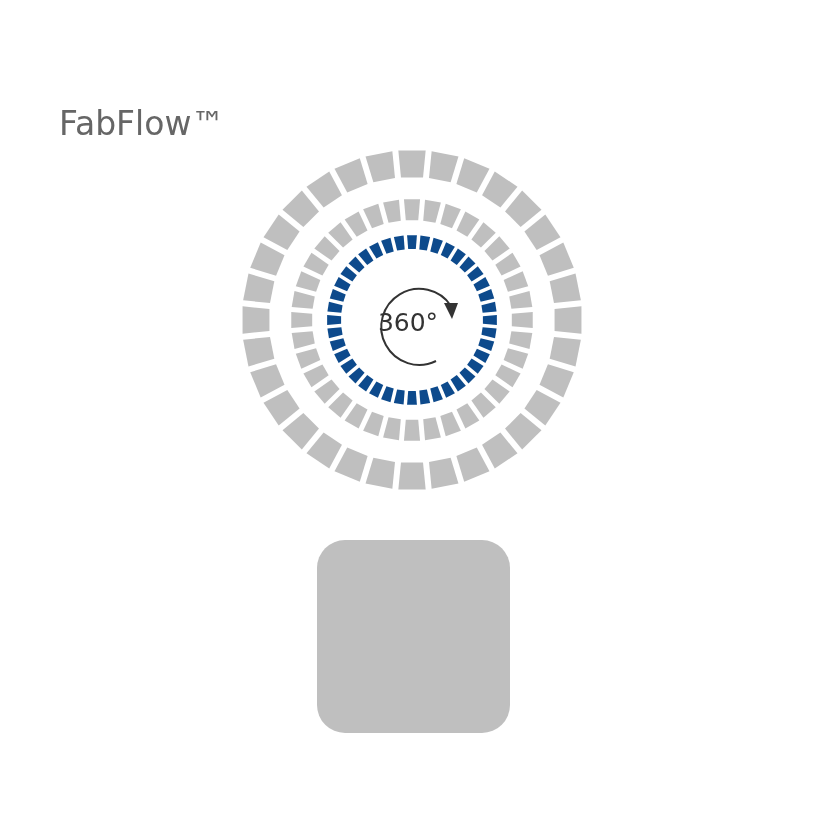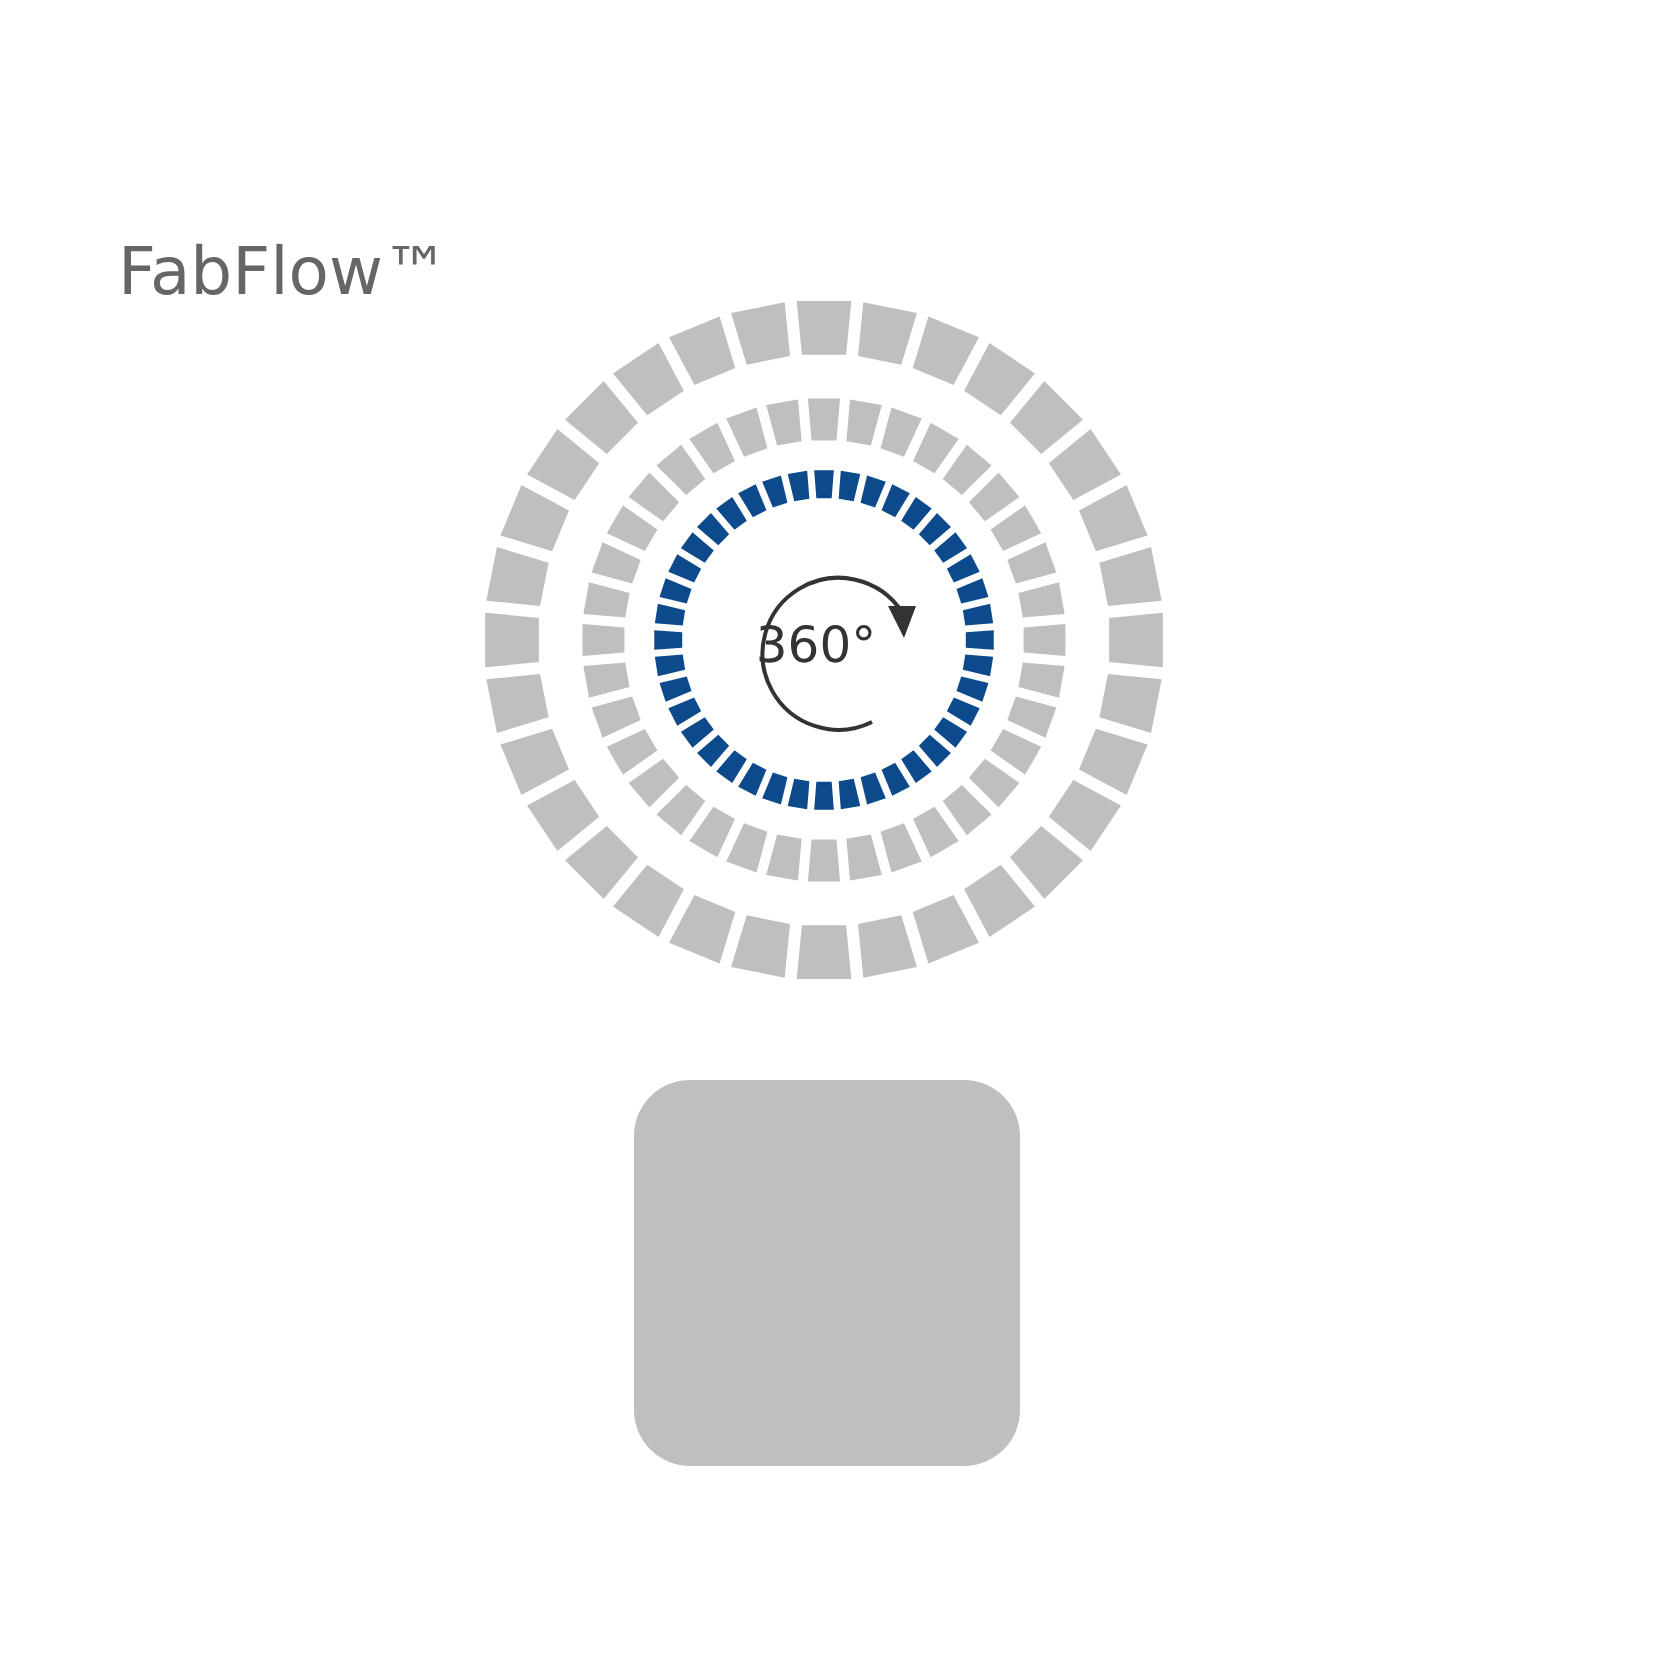--- a/index.html
+++ b/index.html
@@ -44,21 +44,21 @@
       top: 540px;
       width: 193px;
       height: 193px;
       border-radius: 28px;
       background: #bfbfbf;
     }
   </style>
 </head>
 <body>
 
-<div class="brand-title" style="color: rgb(102, 102, 102); margin-top: 12px;">FabFlow™</div>
+<div class="brand-title" style="color: rgb(102, 102, 102);">FabFlow™</div>
 
 <svg class="rings" viewBox="0 0 840 840" xmlns="http://www.w3.org/2000/svg">
   <g id="ring-group">
       <g>
         <polygon points="400.97,177.43 398.33,150.55 425.67,150.55 423.03,177.43" fill="#bfbfbf"></polygon>
         <polygon points="429.00,178.01 431.65,151.14 458.47,156.47 450.63,182.32" fill="#bfbfbf"></polygon>
         <polygon points="456.37,184.06 464.21,158.22 489.48,168.68 476.75,192.50" fill="#bfbfbf"></polygon>
         <polygon points="482.04,195.33 494.77,171.51 517.51,186.71 500.38,207.58" fill="#bfbfbf"></polygon>
         <polygon points="505.02,211.39 522.15,190.51 541.49,209.85 520.61,226.98" fill="#bfbfbf"></polygon>
         <polygon points="524.42,231.62 545.29,214.49 560.49,237.23 536.67,249.96" fill="#bfbfbf"></polygon>

